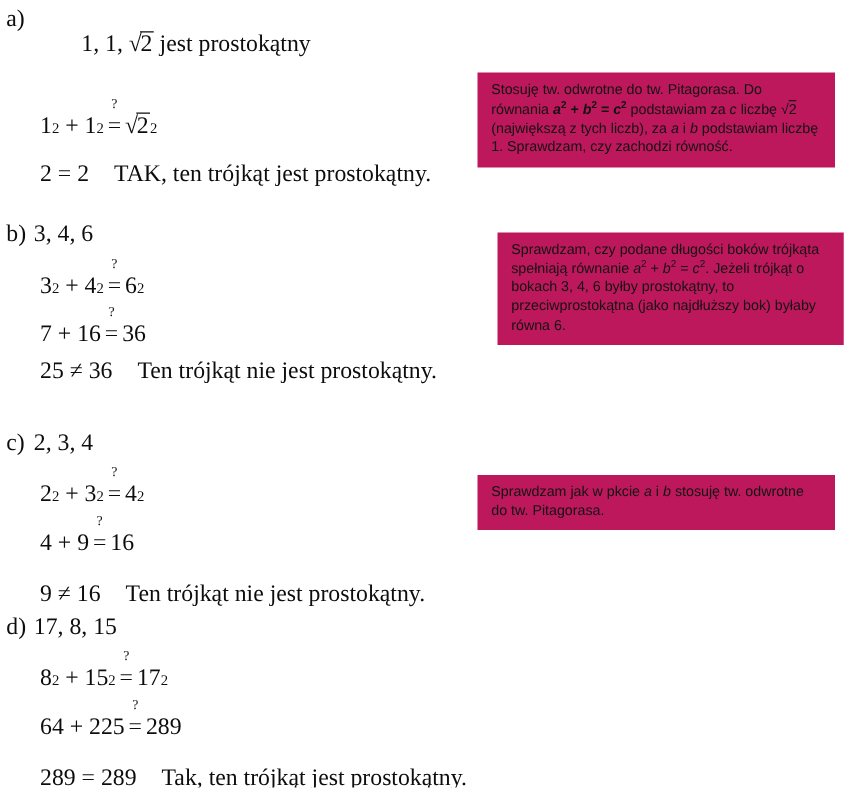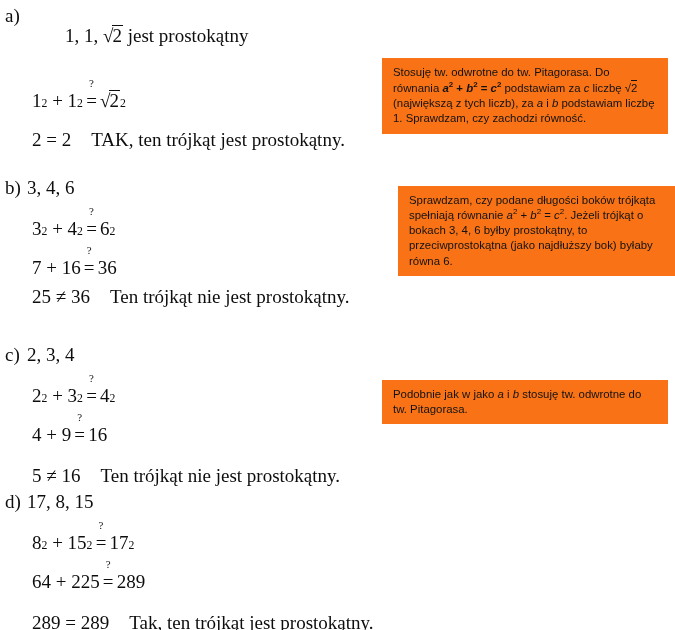--- a/index.html
+++ b/index.html
@@ -95,21 +95,21 @@
   }
 
   .gap {
     display: inline-block;
     width: 20px;
   }
 
   
   .note {
     position: absolute;
-    background: #f97316;
+    background: #be185d;
     color: #121212;
     font-family: "Liberation Sans", sans-serif;
     font-size: 11.4px;
     line-height: 1.33;
     box-sizing: border-box;
     padding: 7px 10px 7px 11px;
   }
   .note p {
     margin: 0;
   }
@@ -199,21 +199,21 @@
       <span>3</span><sup class="exp">2</sup>
       <span class="qeq"><span class="qmark">?</span>=</span><span>4</span><sup class="exp">2</sup>
     </div>
 
     <div class="math-line" style="margin-top:20px;">
       <span>4 + 9</span>
       <span class="qeq"><span class="qmark">?</span>=</span><span>16</span>
     </div>
 
     <div class="math-line" style="margin-top:22px;">
-      <span>5 ≠ 16</span>
+      <span>9 ≠ 16</span>
       <span class="gap"></span>
       <span>Ten trójkąt nie jest prostokątny.</span>
     </div>
   </div>
 
   <div class="exercise" style="top:492px;">
     <div class="ex-header">
       <span class="ex-letter">d)</span>
       <span class="ex-title">17, 8, 15</span>
     </div>
@@ -239,17 +239,17 @@
 
   <div class="note" style="left:382px; top:58px; width:286px;">
     <p><span>Stosuję tw. odwrotne do tw. Pitagorasa. Do równania </span><b><i>a</i></b><b><sup>2</sup></b><b> + </b><b><i>b</i></b><b><sup>2</sup></b><b> = </b><b><i>c</i></b><b><sup>2</sup></b><span> podstawiam za </span><i>c</i><span> liczbę </span><span class="rad">√<span class="rbody">2</span></span><span> (największą z tych liczb), za </span><i>a</i><span> i </span><i>b</i><span> podstawiam liczbę 1. Sprawdzam, czy zachodzi równość.</span></p>
   </div>
 
   <div class="note" style="left:398px; top:186px; width:286px;">
     <p><span>Sprawdzam, czy podane długości boków trójkąta spełniają równanie </span><i>a</i><sup>2</sup><span> + </span><i>b</i><sup>2</sup><span> = </span><i>c</i><sup>2</sup><span>. Jeżeli trójkąt o bokach 3, 4, 6 byłby prostokątny, to przeciwprostokątna (jako najdłuższy bok) byłaby równa 6.</span></p>
   </div>
 
   <div class="note" style="left:382px; top:380px; width:286px;">
-    <p><span>Podobnie jak w jako </span><i>a</i><span> i </span><i>b</i><span> stosuję tw. odwrotne do tw. Pitagorasa.</span></p>
+    <p><span>Sprawdzam jak w pkcie </span><i>a</i><span> i </span><i>b</i><span> stosuję tw. odwrotne do tw. Pitagorasa.</span></p>
   </div>
 
 
 </div>
 
 </body></html>

